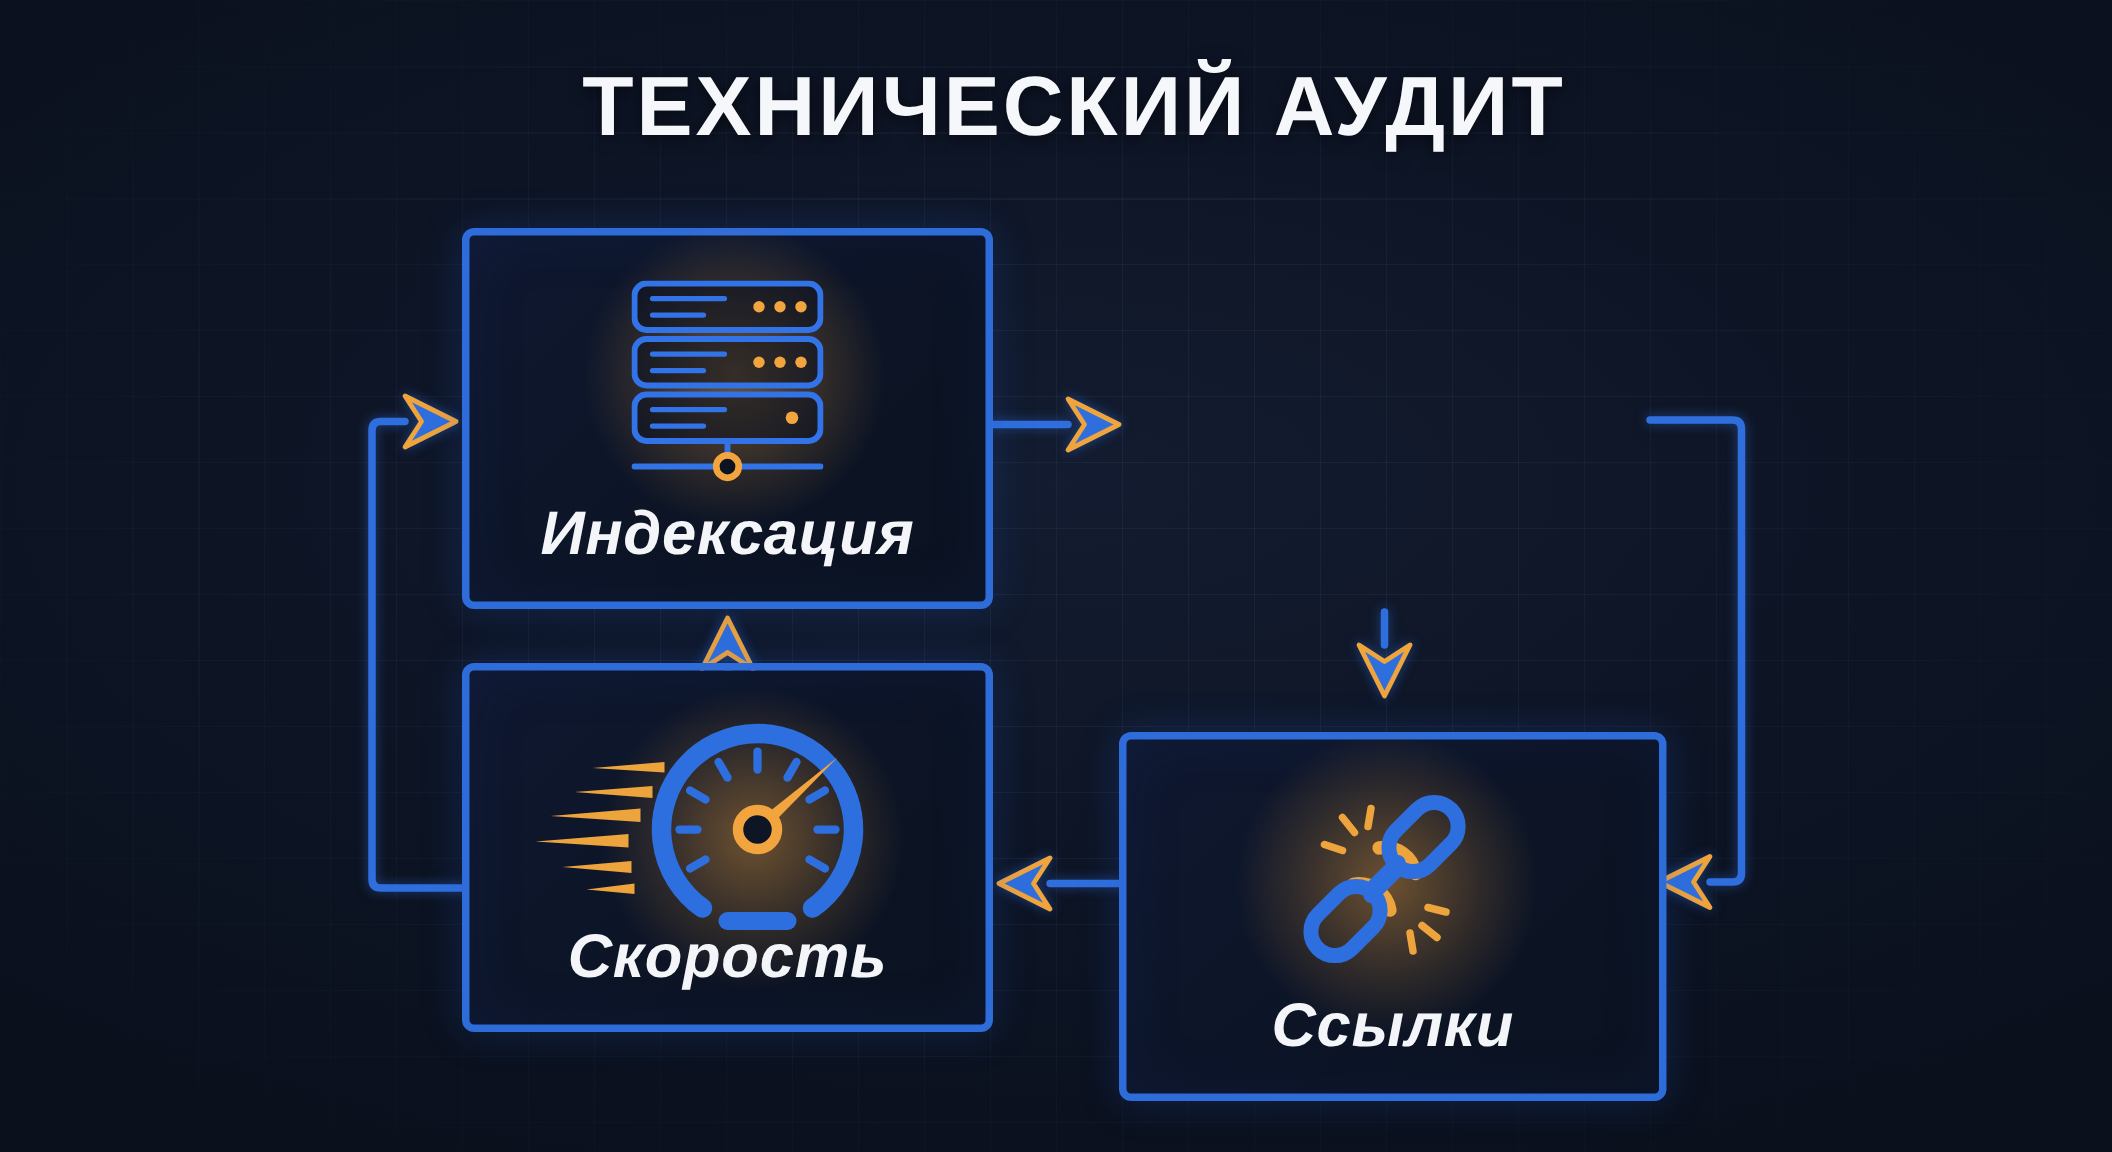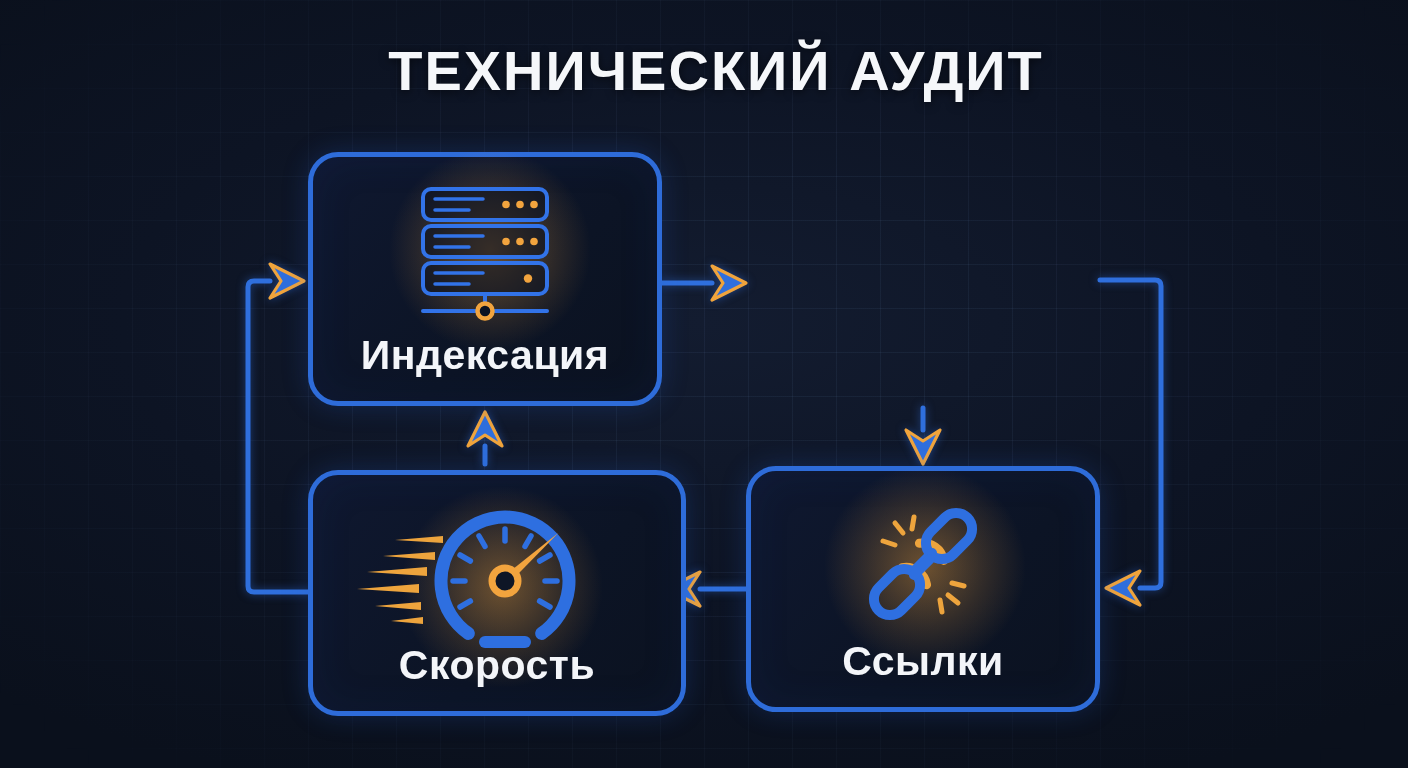--- a/index.html
+++ b/index.html
@@ -18,28 +18,29 @@
   }
   .title{
     position:absolute;top:26px;left:0;width:100%;text-align:center;margin:12px;
     font-size:56px;font-weight:800;letter-spacing:2px;color:#f5f7fa;
     text-shadow:0 2px 10px rgba(0,0,0,.55);
   }
   .connectors{position:absolute;left:0;top:0;filter:drop-shadow(0 0 4px rgba(47,111,224,.5));}
   .cline{stroke:#2f6fdd;stroke-width:5;fill:none;stroke-linecap:round;}
   .ahead{fill:#2f6fdd;stroke:#f0a43c;stroke-width:3.2;stroke-linejoin:round;}
   .card{
-    position:absolute;border:5px solid #2e6cd9;border-radius:30px;
+    position:absolute;border:5px solid #2e6cd9;border-radius:8px;
     background:linear-gradient(135deg,#0f1830 0%,#0c1425 60%,#0b1220 100%);
     box-shadow:0 0 26px rgba(35,90,200,.25), inset 0 0 40px rgba(25,60,140,.12);
+    font-style:italic;
   }
   .card-tl{left:308px;top:152px;width:344px;height:244px;}
   .card-tr{left:746px;top:152px;width:344px;height:244px;}
-  .card-bl{left:308px;top:470px;width:344px;height:236px;padding-left:24px;}
-  .card-br{left:746px;top:466px;width:344px;height:236px;}
+  .card-bl{left:308px;top:442px;width:344px;height:236px;}
+  .card-br{left:746px;top:488px;width:344px;height:236px;padding-left:11px;}
   .card-label{
     position:absolute;left:0;right:0;bottom:22px;text-align:center;
     font-size:41px;font-weight:600;color:#f3f5f9;letter-spacing:.5px;
   }
   .glow{
     position:absolute;width:210px;height:210px;border-radius:50%;pointer-events:none;
     background:radial-gradient(circle, rgba(242,164,60,.42) 0%, rgba(242,164,60,.16) 40%, transparent 68%);
   }
   .icon{position:absolute;}
   .srv-rect{fill:rgba(10,17,32,.55);stroke:#3273e8;stroke-width:4;}

